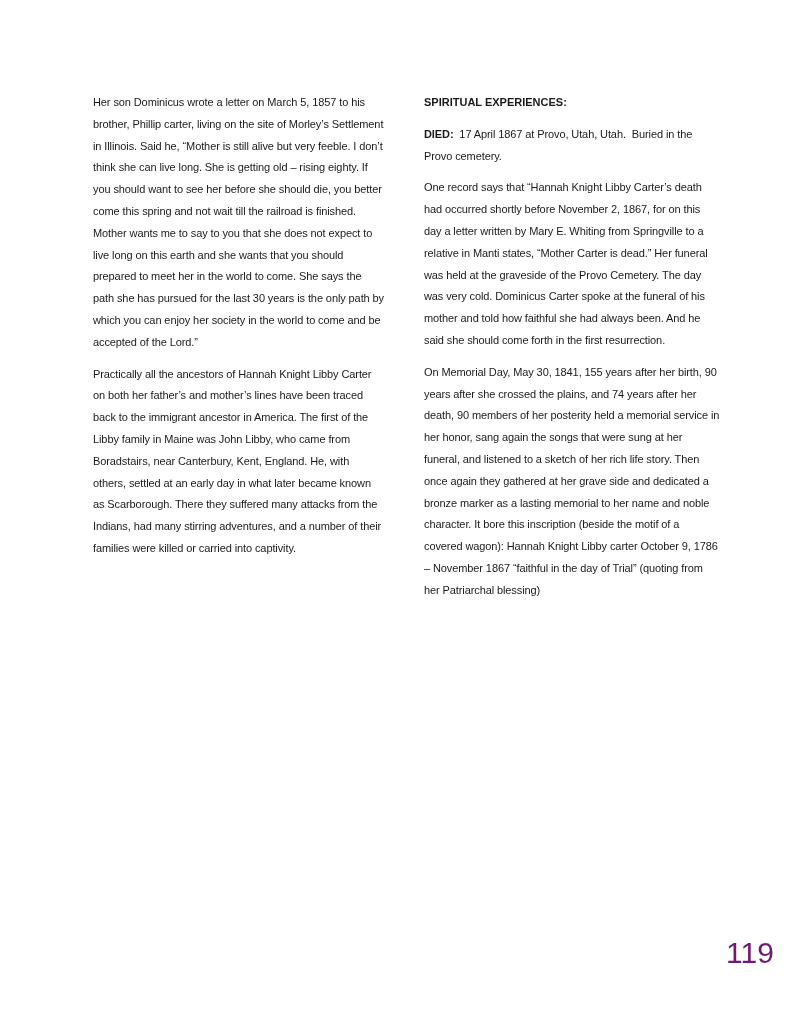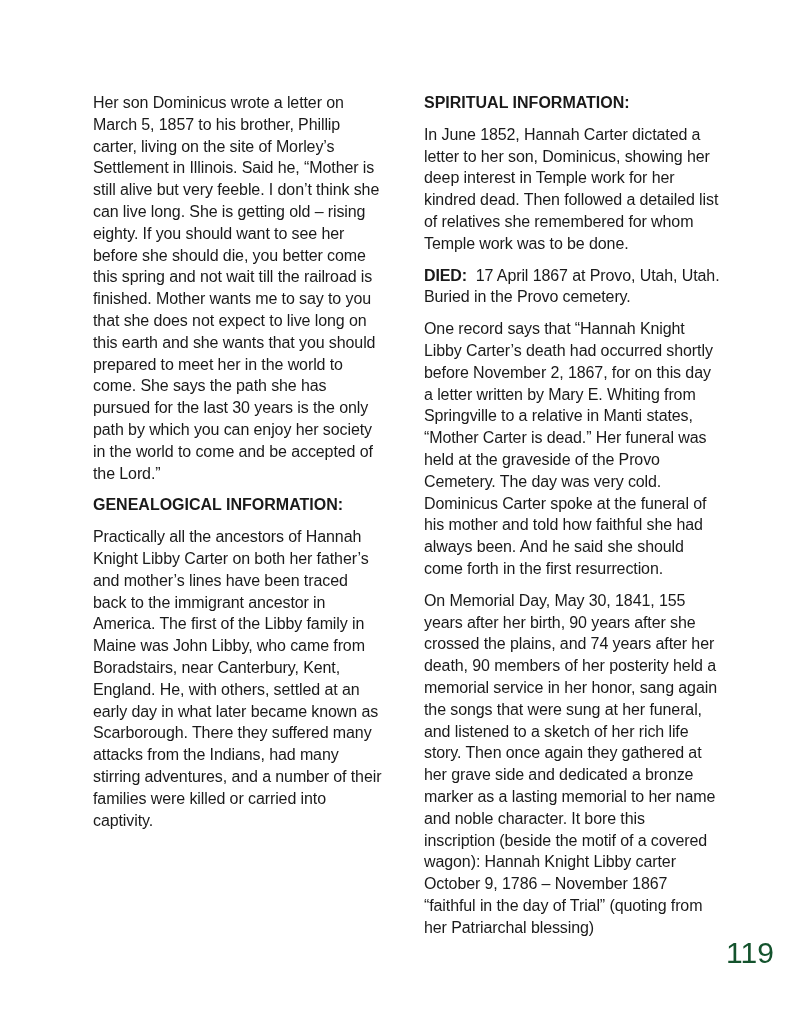--- a/index.html
+++ b/index.html
@@ -11,21 +11,21 @@
       width: 791px;
       height: 1023px;
       position: relative;
       overflow: hidden;
       color: #1a1a1a;
       font-family: "Liberation Sans", "DejaVu Sans", sans-serif;
     }
     .column {
       position: absolute;
       top: 92px;
-      font-size: 16px;
+      font-size: 11px;
       line-height: 21.8px;
       letter-spacing: -0.1px;
     }
     .col-left {
       left: 93px;
       width: 292px;
     }
     .col-right {
       left: 424px;
       width: 296px;
@@ -40,33 +40,31 @@
     }
     .label {
       font-weight: bold;
     }
     .page-number {
       position: absolute;
       left: 726px;
       top: 935px;
       font-size: 30px;
       line-height: 36px;
-      color: #14532d;
+      color: #701a75;
     }
   </style>
 </head>
 <body>
 
 <div class="column col-left">
   <p class="para">Her son Dominicus wrote a letter on March 5, 1857 to his brother, Phillip carter, living on the site of Morley’s Settlement in Illinois.  Said he, “Mother is still alive but very feeble.  I don’t think she can live long. She is getting old – rising eighty.  If you should want to see her before she should die, you better come this spring and not wait till the railroad is finished.  Mother wants me to say to you that she does not expect to live long on this earth and she wants that you should prepared to meet her in the world to come.  She says the path she has pursued for the last 30 years is the only path by which you can enjoy her society in the world to come and be accepted of the Lord.”</p>
-  <p class="heading">GENEALOGICAL INFORMATION:</p>
   <p class="para">Practically all the ancestors of Hannah Knight Libby Carter on both her father’s and mother’s lines have been traced back to the immigrant ancestor in America.  The first of the Libby family in Maine was John Libby, who came from Boradstairs, near Canterbury, Kent, England.  He, with others, settled at an early day in what later became known as Scarborough.  There they suffered many attacks from the Indians, had many stirring adventures, and a number of their families were killed or carried into captivity.</p>
 </div>
 
 <div class="column col-right">
-  <p class="heading">SPIRITUAL INFORMATION:</p>
-  <p class="para">In June 1852, Hannah Carter dictated a letter to her son, Dominicus, showing her deep interest in Temple work for her kindred dead.  Then followed a detailed list of relatives she remembered for whom Temple work was to be done.</p>
+  <p class="heading">SPIRITUAL EXPERIENCES:</p>
   <p class="para"><span class="label">DIED:</span><span style="white-space: pre-wrap;">  17 April 1867 at Provo, Utah, Utah.  Buried in the Provo cemetery.</span></p>
   <p class="para">One record says that “Hannah Knight Libby Carter’s death had occurred shortly before November 2, 1867, for on this day a letter written by Mary E. Whiting from Springville to a relative in Manti states, “Mother Carter is dead.”  Her funeral was held at the graveside of the Provo Cemetery.  The day was very cold.  Dominicus Carter spoke at the funeral of his mother and told how faithful she had always been.  And he said she should come forth in the first resurrection.</p>
   <p class="para">On Memorial Day, May 30, 1841, 155 years after her birth, 90 years after she crossed the plains, and 74 years after her death, 90 members of her posterity held a memorial service in her honor, sang again the songs that were sung at her funeral, and listened to a sketch of her rich life story.  Then once again they gathered at her grave side and dedicated a bronze marker as a lasting memorial to her name and noble character.  It bore this inscription (beside the motif of a covered wagon):  Hannah Knight Libby carter October 9, 1786 – November 1867 “faithful in the day of Trial” (quoting from her Patriarchal blessing)</p>
 </div>
 
 <div class="page-number">119</div>
 
 </body></html>

